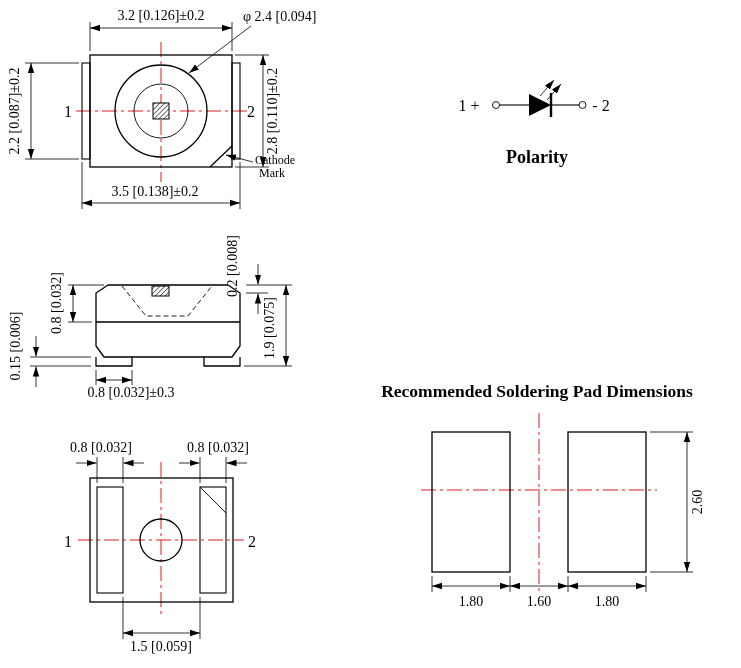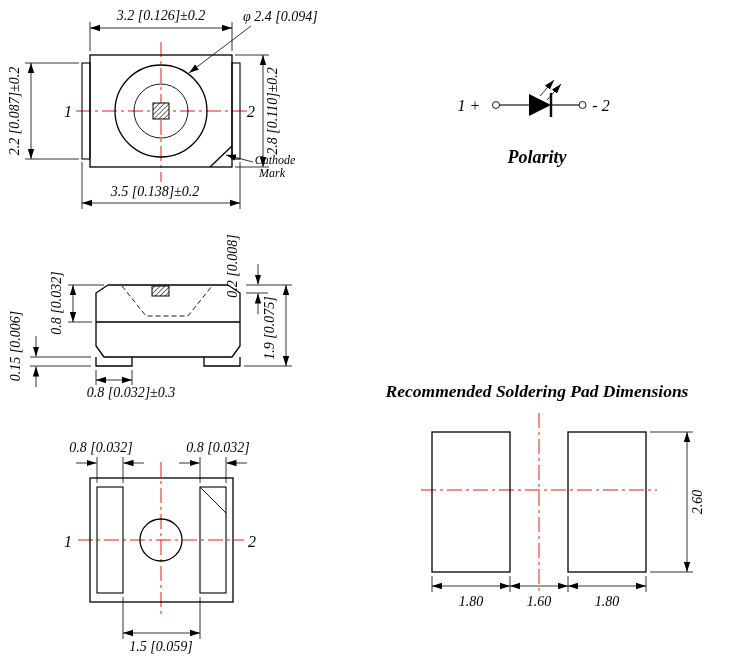--- a/index.html
+++ b/index.html
@@ -1,19 +1,18 @@
 <!DOCTYPE html>
 <html style="--line: #000000; --centerline: #dd0000; --bg: #ffffff;"><head>
 <meta charset="utf-8">
 <style>
   html,body{margin:0;padding:0;background:#fff;}
   .canvas{
     position:relative;width:741px;height:668px;background:var(--bg,#ffffff);
     font-family:"Liberation Serif",serif;
-    font-style:italic;
   }
   svg{display:block}
   .ol{fill:none;stroke:var(--line,#000);stroke-width:1.3;}
   .med{fill:none;stroke:var(--line,#000);stroke-width:1.1;}
   .thin{fill:none;stroke:var(--line,#000);stroke-width:0.9;}
   .dash{fill:none;stroke:var(--line,#000);stroke-width:0.9;stroke-dasharray:5 3;}
   .cl{fill:none;stroke:var(--centerline,#dd0000);stroke-width:0.9;stroke-dasharray:15 4 3 4;}
   .dim{fill:none;stroke:var(--line,#000);stroke-width:0.8;}
   .solid{fill:var(--line,#000);stroke:none;}
   .hatchfill{fill:url(#hatch);stroke:var(--line,#000);stroke-width:1;}

